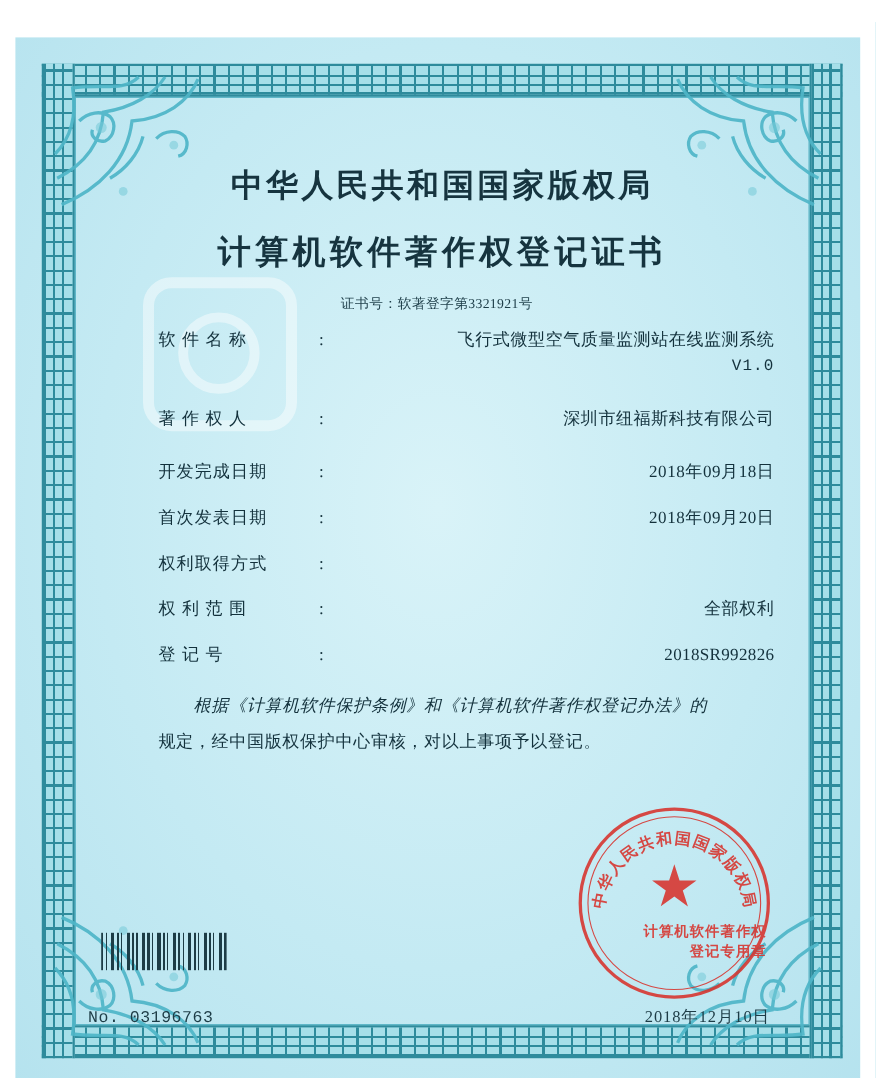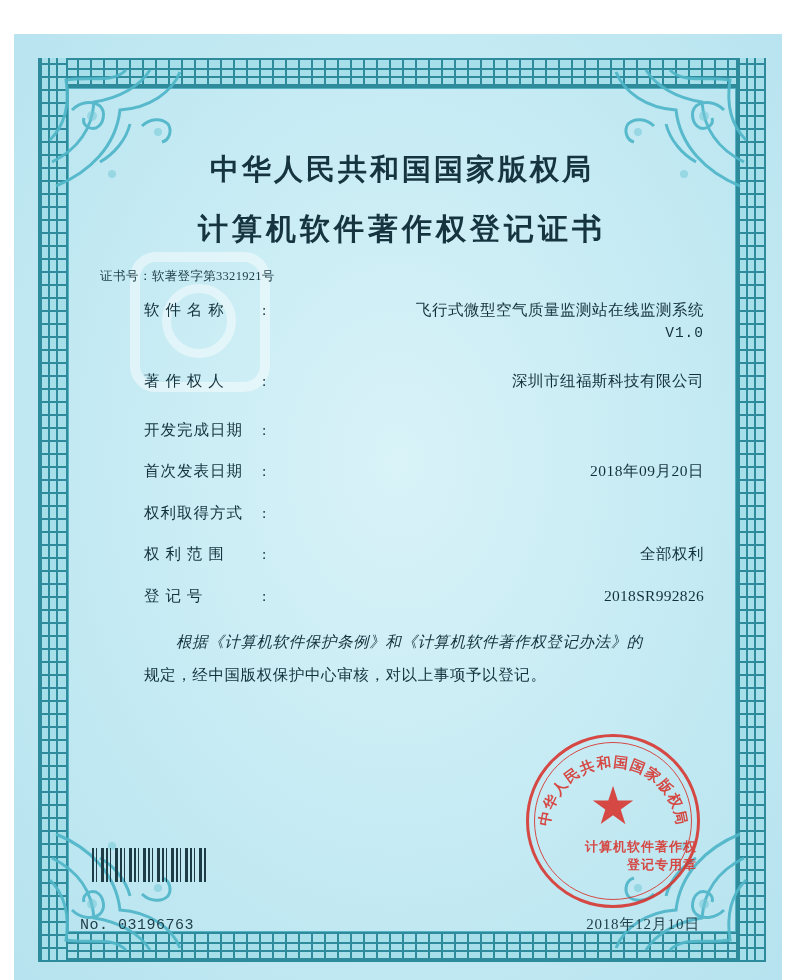--- a/index.html
+++ b/index.html
@@ -159,39 +159,40 @@
     margin-top: 32px;
     line-height: 1.2;
   }
   .title-sub {
     font-size: 30px;
     margin-top: 22px;
     letter-spacing: 4px;
   }
 
   .cert-no {
-    text-align: left;
+    text-align: center;
     font-size: 12.5px;
     color: #1b3b46;
     margin-top: 18px;
     padding-right: 10px;
     letter-spacing: .5px;
   }
 
   .fields {
     margin-top: 14px;
     padding-left: 44px;
   }
   .field-row {
     display: flex;
     align-items: flex-start;
     font-size: 15.5px;
     color: #13313c;
     margin-bottom: 19px;
     line-height: 1.45;
+    gap: 28px;
   }
   .field-label {
     width: 118px;
     flex: 0 0 118px;
     letter-spacing: 1px;
     white-space: nowrap;
   }
   .field-colon {
     width: 12px;
     flex: 0 0 12px;
@@ -413,20 +414,21 @@
 
       <div class="field-row tall gap-top">
         <span class="field-label">著 作 权 人</span>
         <span class="field-colon">:</span>
         <span class="field-value">深圳市纽福斯科技有限公司</span>
       </div>
 
       <div class="field-row gap-top">
         <span class="field-label">开发完成日期</span>
         <span class="field-colon">:</span>
+        <span class="field-value">2018年09月18日</span>
       </div>
 
       <div class="field-row">
         <span class="field-label">首次发表日期</span>
         <span class="field-colon">:</span>
         <span class="field-value">2018年09月20日</span>
       </div>
 
       <div class="field-row">
         <span class="field-label">权利取得方式</span>

